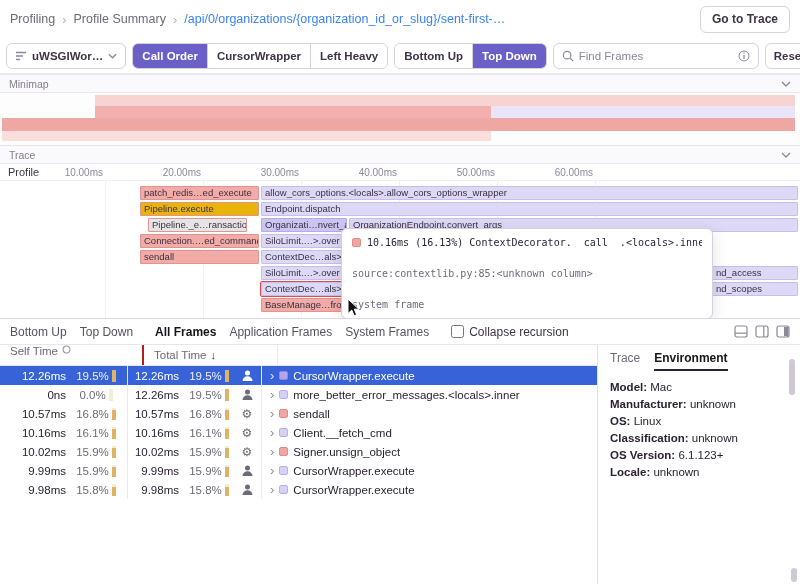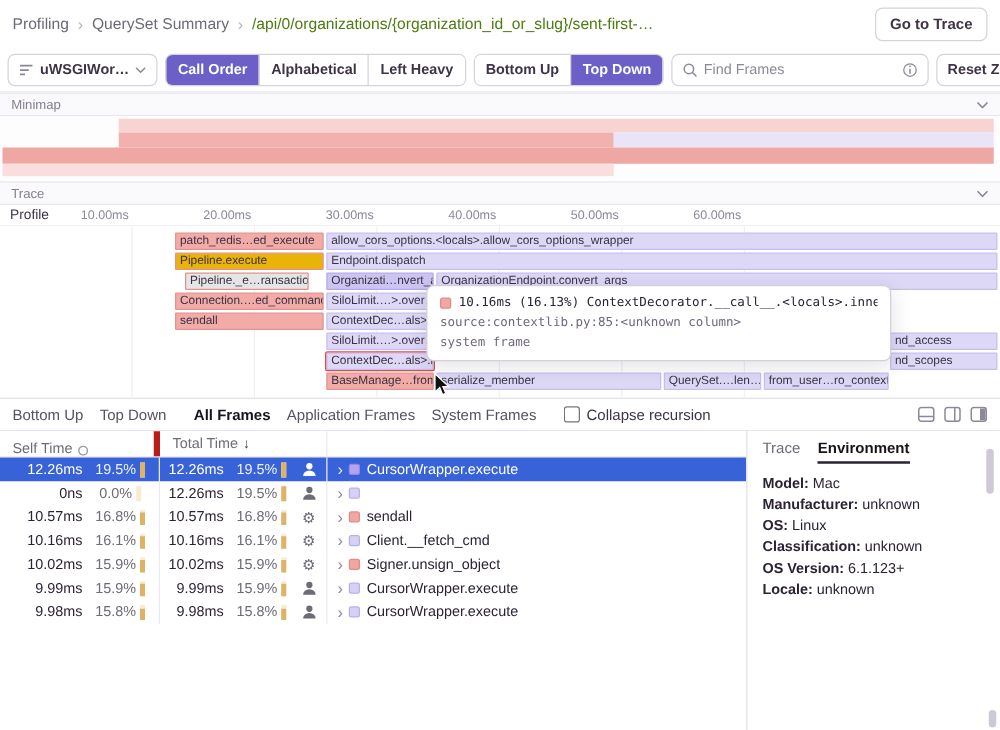--- a/index.html
+++ b/index.html
@@ -3,21 +3,21 @@
 <meta charset="utf-8">
 <style>
 *{margin:0;padding:0;box-sizing:border-box}
 html,body{width:800px;height:584px}
 body{font-family:"Liberation Sans",sans-serif;background:#fff;color:#2b2233;overflow:hidden;position:relative;font-size:12px}
 button{font-family:inherit;cursor:pointer}
 
 .topbar{height:38px;display:flex;align-items:center;justify-content:space-between;padding:0 10px;background:#fff}
 .breadcrumb{display:flex;align-items:center;gap:7px;font-size:12.5px;color:#6e6a76;white-space:nowrap;overflow:hidden}
 .crumb{color:#6e6a76}
-.crumb.last{color:#4d7c0f}
+.crumb.last{color:#3b82f6}
 .bc-sep{color:#b6afc0;font-size:13px}
 .top-actions{display:flex;gap:8px;flex:none}
 .btn{display:inline-flex;align-items:center;gap:6px;height:27px;padding:0 11px;border:1px solid #d7d1dd;border-radius:6px;background:#fff;font-size:12px;font-weight:700;color:#3e3446;white-space:nowrap}
 
 .toolbar{height:36px;display:flex;align-items:center;gap:6px;padding:0 6px;background:#fff;border-bottom:1px solid #eceaf0;overflow:hidden}
 .tbtn{display:inline-flex;align-items:center;gap:5px;height:26px;padding:0 8px;border:1px solid #d7d1dd;border-radius:6px;background:#fff;font-size:11.5px;font-weight:600;color:#3e3446;white-space:nowrap;flex:none}
 .seg{display:inline-flex;border:1px solid #d7d1dd;border-radius:6px;overflow:hidden;flex:none}
 .seg button{height:24px;padding:0 9px;font-size:11.5px;font-weight:600;color:#3e3446;background:#fff;border:none;border-left:1px solid #d7d1dd;white-space:nowrap}
 .seg button:first-child{border-left:none}
 .seg button.active{background:#6C5FC7;color:#fff}
@@ -34,35 +34,35 @@
 .axis{height:17px;position:relative;font-size:10px;color:#8d8798;background:#fff;border-bottom:1px solid #f3f0f5}
 .axis .track{position:absolute;left:8px;top:2px;font-size:11px;color:#3e3446}
 .tick{position:absolute;top:3px;width:58px;text-align:right}
 
 .flame{height:137px;position:relative;background:#fff;overflow:hidden}
 .vline{position:absolute;top:0;bottom:0;width:1px;background:#f1eef5}
 .fblock{position:absolute;height:14px;line-height:12px;font-size:9.5px;color:#3a3144;border:1px solid;border-radius:1px;padding:0 3px;overflow:hidden;white-space:nowrap}
 .fblock.hl{outline:1.5px solid #e5484d;outline-offset:0;z-index:2}
 .ftooltip{position:absolute;left:341px;top:47px;width:372px;background:#fff;border:1px solid #d5cfdc;border-radius:6px;box-shadow:0 4px 16px rgba(43,34,51,.13);padding:8px 10px;font-family:"DejaVu Sans Mono",monospace;font-size:10px;color:#71687d;z-index:5}
 .ftooltip .t1{display:flex;align-items:center;gap:6px;color:#2b2233;white-space:nowrap;overflow:hidden}
-.ftooltip .tline{margin-top:5px;white-space:nowrap;overflow:hidden}
+.ftooltip .tline{margin-top:20px;white-space:nowrap;overflow:hidden}
 .tchip{width:9px;height:9px;border-radius:2px;background:#f1a6a2;border:1px solid #df8d89;flex:none}
 .cursor{position:absolute;left:347px;top:117px;z-index:9}
 
 .bptabs{height:27px;display:flex;align-items:center;gap:13px;padding:0 10px;border-top:1px solid #dcd7e1;border-bottom:1px solid #e9e5ee;font-size:12px;color:#57525f;background:#fff}
 .bptab{white-space:nowrap}
 .bptab.active{color:#18141c;font-weight:700}
 .bptab.grp{margin-left:9px}
 .collapse{display:flex;align-items:center;gap:5px;margin-left:9px;color:#3e3446;white-space:nowrap}
 .collapse input{width:13px;height:13px;accent-color:#6C5FC7}
 .layouts{margin-left:auto;display:flex;gap:7px;color:#6e6a76}
 .bpbody{display:flex;height:239px}
 .ftable{flex:1;min-width:0;display:flex;flex-direction:column;background:#fff}
 .thead{display:flex;height:21px;align-items:center;font-size:11.5px;color:#6e6a76;border-bottom:1px solid #e9e5ee}
-.h-self{width:128px;display:flex;align-items:flex-end;gap:4px;padding-left:10px;border-right:5px solid #b91c1c;height:100%}
+.h-self{width:144px;display:flex;align-items:flex-start;gap:4px;padding-left:10px;border-right:2px solid #b91c1c;height:100%}
 .h-total{width:134px;display:flex;align-items:center;gap:4px;padding-left:10px;border-right:1px solid #eceaf0;height:100%}
 .h-frame{flex:1;padding-left:8px}
 .sortarrow{color:#3e3446;font-size:11px}
 .trow{display:flex;height:19px;align-items:center;font-size:11.5px}
 .trow.selected{background:#3862d8;color:#fff}
 .c-self{width:128px;display:flex;align-items:center;justify-content:flex-end;gap:7px;padding-right:8px;border-right:1px solid #eceaf0;height:100%}
 .c-total{width:134px;display:flex;align-items:center;justify-content:flex-end;gap:7px;padding-right:6px;border-right:1px solid #eceaf0;height:100%}
 .tval{text-align:center;color:#2b2233}
 .trow.selected .tval{color:#fff}
 .pct{display:flex;align-items:center;gap:3px;color:#6e6a76;width:46px;justify-content:center}
@@ -87,21 +87,21 @@
 .dscroll{position:absolute;right:5px;top:14px;width:6px;height:36px;border-radius:3px;background:#cfc9d6}
 .corner{position:absolute;right:3px;bottom:2px;width:6px;height:14px;border-radius:3px;background:#cfc9d6}
 </style>
 </head>
 <body>
 
 <div class="topbar">
   <nav class="breadcrumb">
       <span class="crumb">Profiling</span>
       <span class="bc-sep">›</span>
-      <span class="crumb">QuerySet Summary</span>
+      <span class="crumb">Profile Summary</span>
       <span class="bc-sep">›</span>
       <span class="crumb last">/api/0/organizations/{organization_id_or_slug}/sent-first-…</span>
     </nav>
   <div class="top-actions">
     <button class="btn">
       <span>Go to Trace</span>
     </button>
   </div>
 </div>
 
@@ -114,21 +114,21 @@
       </span>
     <span>uWSGIWor…</span>
     <span class="chev">
         <svg width="9" height="6" viewBox="0 0 10 6">
           <path d="M1 1l4 4 4-4" fill="none" stroke="currentColor" stroke-width="1.4"></path>
         </svg>
       </span>
   </button>
   <div class="seg">
       <button class="active">Call Order</button>
-      <button>Alphabetical</button>
+      <button>CursorWrapper</button>
       <button>Left Heavy</button>
     </div>
   <div class="seg">
       <button>Bottom Up</button>
       <button class="active">Top Down</button>
     </div>
   <div class="search">
     <span class="chev">
         <svg width="12" height="12" viewBox="0 0 14 14">
           <circle cx="6" cy="6" r="4.4" fill="none" stroke="currentColor" stroke-width="1.4"></circle>
@@ -325,20 +325,21 @@
             <span class="oicon">
               <svg width="13" height="13" viewBox="0 0 14 14">
                 <circle cx="7" cy="4.3" r="2.7" fill="currentColor"></circle>
                 <path d="M1.6 12.8a5.4 4.9 0 0 1 10.8 0z" fill="currentColor"></path>
               </svg>
             </span>
           </div>
           <div class="c-frame">
             <span class="caret">›</span>
             <span class="chip" style="background: rgb(214, 208, 245); border-color: rgb(185, 176, 234);"></span>
+            <span class="fname">more_better_error_messages.&lt;locals&gt;.inner</span>
           </div>
         </div>
         <div class="trow">
           <div class="c-self">
             <span class="tval">10.57ms</span>
             <span class="pct">
               <span>16.8%</span>
               <span class="bar">
                 <i style="height:10px"></i>
               </span>

